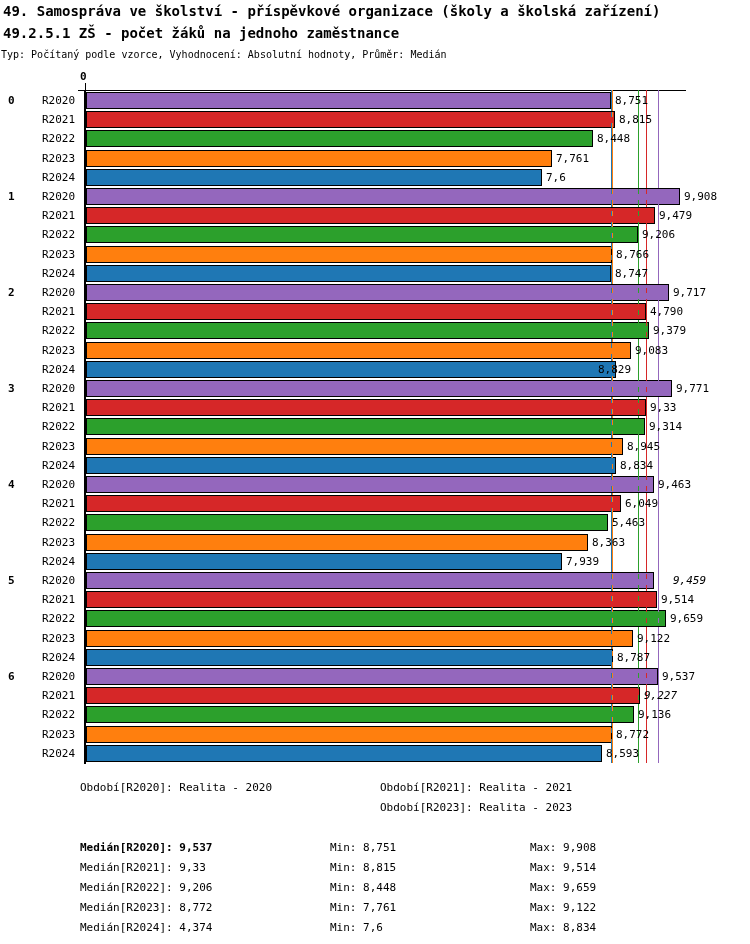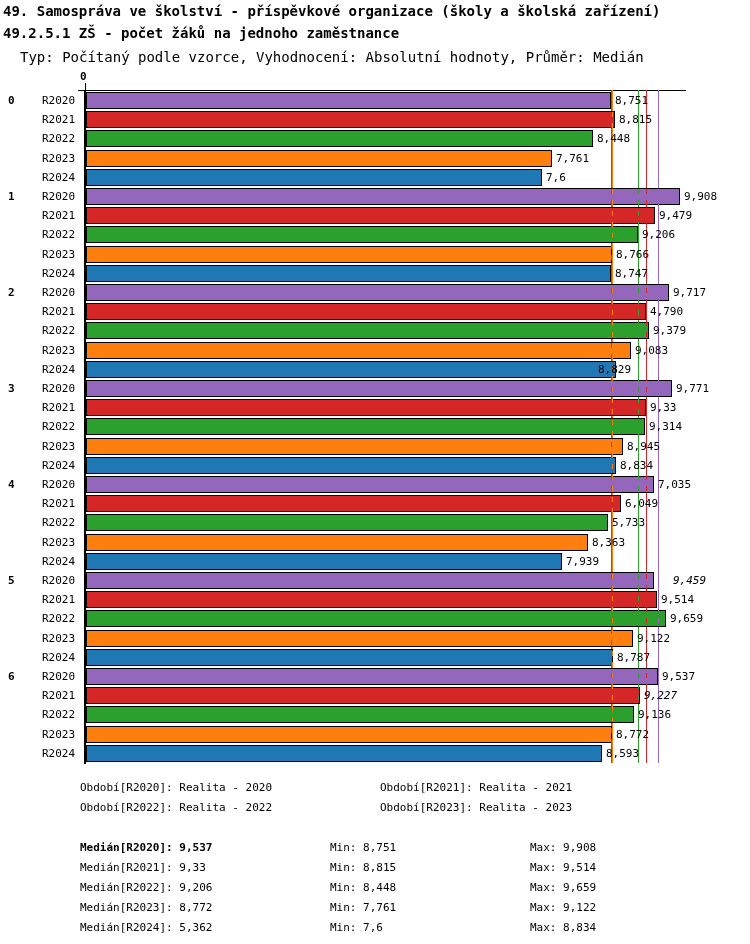--- a/index.html
+++ b/index.html
@@ -1,19 +1,19 @@
 <!DOCTYPE html>
 <html><head>
 <meta charset="utf-8">
 <style>
   html,body{margin:0;padding:0;background:#fff;}
   #screen{position:relative;width:750px;height:944px;background:#ffffff;overflow:hidden;
           font-family:"DejaVu Sans Mono","Liberation Mono",monospace;color:#000;}
   .title-line{position:absolute;left:3px;white-space:pre;font-weight:bold;font-size:14px;}
-  .meta-line{position:absolute;left:20px;white-space:pre;font-size:14px;}
+  .meta-line{position:absolute;left:1px;white-space:pre;font-size:10px;}
   .axis{position:absolute;background:#000;}
   .tick-label{position:absolute;font-size:11px;font-weight:bold;}
   .group-label{position:absolute;font-size:11px;font-weight:bold;width:14px;text-align:left;}
   .row-label{position:absolute;font-size:11px;white-space:pre;}
   .bar{position:absolute;border:1px solid #000;box-sizing:border-box;z-index:2;}
   .value-label{position:absolute;font-size:11px;white-space:pre;z-index:6;}
   .median-solid{position:absolute;width:1px;z-index:1;}
   .median-dash{position:absolute;width:1px;z-index:5;}
   .legend-text{position:absolute;font-size:11px;white-space:pre;height:20px;line-height:20px;}
 </style>
@@ -102,27 +102,27 @@
       <div class="value-label" style="left: 649px; top: 418.4px; height: 17px; line-height: 17px;">9,314</div>
       <div class="row-label" style="left: 42px; top: 437.6px; height: 17px; line-height: 17px;">R2023</div>
       <div class="bar" style="left: 86px; top: 437.6px; width: 537px; height: 17px; background: rgb(255, 127, 14);"></div>
       <div class="value-label" style="left: 627px; top: 437.6px; height: 17px; line-height: 17px;">8,945</div>
       <div class="row-label" style="left: 42px; top: 456.8px; height: 17px; line-height: 17px;">R2024</div>
       <div class="bar" style="left: 86px; top: 456.8px; width: 530px; height: 17px; background: rgb(31, 119, 180);"></div>
       <div class="value-label" style="left: 620px; top: 456.8px; height: 17px; line-height: 17px;">8,834</div>
       <div class="group-label" style="left: 8px; top: 476px; height: 17px; line-height: 17px;">4</div>
       <div class="row-label" style="left: 42px; top: 476px; height: 17px; line-height: 17px;">R2020</div>
       <div class="bar" style="left: 86px; top: 476px; width: 568px; height: 17px; background: rgb(148, 103, 189);"></div>
-      <div class="value-label" style="left: 658px; top: 476px; height: 17px; line-height: 17px;">7,035</div>
+      <div class="value-label" style="left: 658px; top: 476px; height: 17px; line-height: 17px;">9,463</div>
       <div class="row-label" style="left: 42px; top: 495.2px; height: 17px; line-height: 17px;">R2021</div>
       <div class="bar" style="left: 86px; top: 495.2px; width: 535px; height: 17px; background: rgb(214, 39, 40);"></div>
       <div class="value-label" style="left: 625px; top: 495.2px; height: 17px; line-height: 17px;">6,049</div>
       <div class="row-label" style="left: 42px; top: 514.4px; height: 17px; line-height: 17px;">R2022</div>
       <div class="bar" style="left: 86px; top: 514.4px; width: 522px; height: 17px; background: rgb(44, 160, 44);"></div>
-      <div class="value-label" style="left: 612px; top: 514.4px; height: 17px; line-height: 17px;">5,733</div>
+      <div class="value-label" style="left: 612px; top: 514.4px; height: 17px; line-height: 17px;">5,463</div>
       <div class="row-label" style="left: 42px; top: 533.6px; height: 17px; line-height: 17px;">R2023</div>
       <div class="bar" style="left: 86px; top: 533.6px; width: 502px; height: 17px; background: rgb(255, 127, 14);"></div>
       <div class="value-label" style="left: 592px; top: 533.6px; height: 17px; line-height: 17px;">8,363</div>
       <div class="row-label" style="left: 42px; top: 552.8px; height: 17px; line-height: 17px;">R2024</div>
       <div class="bar" style="left: 86px; top: 552.8px; width: 476px; height: 17px; background: rgb(31, 119, 180);"></div>
       <div class="value-label" style="left: 566px; top: 552.8px; height: 17px; line-height: 17px;">7,939</div>
       <div class="group-label" style="left: 8px; top: 572px; height: 17px; line-height: 17px;">5</div>
       <div class="row-label" style="left: 42px; top: 572px; height: 17px; line-height: 17px;">R2020</div>
       <div class="bar" style="left: 86px; top: 572px; width: 568px; height: 17px; background: rgb(148, 103, 189);"></div>
       <div class="value-label" style="left: 673px; top: 572px; height: 17px; line-height: 17px; font-style: italic;">9,459</div>
@@ -151,36 +151,35 @@
       <div class="row-label" style="left: 42px; top: 725.6px; height: 17px; line-height: 17px;">R2023</div>
       <div class="bar" style="left: 86px; top: 725.6px; width: 526px; height: 17px; background: rgb(255, 127, 14);"></div>
       <div class="value-label" style="left: 616px; top: 725.6px; height: 17px; line-height: 17px;">8,772</div>
       <div class="row-label" style="left: 42px; top: 744.8px; height: 17px; line-height: 17px;">R2024</div>
       <div class="bar" style="left: 86px; top: 744.8px; width: 516px; height: 17px; background: rgb(31, 119, 180);"></div>
       <div class="value-label" style="left: 606px; top: 744.8px; height: 17px; line-height: 17px;">8,593</div>
     </div>
 
   <div class="legend-text" style="left:80px;top:778px;">Období[R2020]: Realita - 2020</div>
   <div class="legend-text" style="left:380px;top:778px;">Období[R2021]: Realita - 2021</div>
-  <div class="legend-text" style="left:80px;top:798px;">Období[R2022]: Realita - 2022</div>
   <div class="legend-text" style="left:380px;top:798px;">Období[R2023]: Realita - 2023</div>
 
   <div class="legend-text" style="left:80px;top:838px;font-weight:bold;">Medián[R2020]: 9,537</div>
   <div class="legend-text" style="left:330px;top:838px;">Min: 8,751</div>
   <div class="legend-text" style="left:530px;top:838px;">Max: 9,908</div>
 
   <div class="legend-text" style="left:80px;top:858px;">Medián[R2021]: 9,33</div>
   <div class="legend-text" style="left:330px;top:858px;">Min: 8,815</div>
   <div class="legend-text" style="left:530px;top:858px;">Max: 9,514</div>
 
   <div class="legend-text" style="left:80px;top:878px;">Medián[R2022]: 9,206</div>
   <div class="legend-text" style="left:330px;top:878px;">Min: 8,448</div>
   <div class="legend-text" style="left:530px;top:878px;">Max: 9,659</div>
 
   <div class="legend-text" style="left:80px;top:898px;">Medián[R2023]: 8,772</div>
   <div class="legend-text" style="left:330px;top:898px;">Min: 7,761</div>
   <div class="legend-text" style="left:530px;top:898px;">Max: 9,122</div>
 
-  <div class="legend-text" style="left:80px;top:918px;">Medián[R2024]: 5,362</div>
+  <div class="legend-text" style="left:80px;top:918px;">Medián[R2024]: 4,374</div>
   <div class="legend-text" style="left:330px;top:918px;">Min: 7,6</div>
   <div class="legend-text" style="left:530px;top:918px;">Max: 8,834</div>
 
 </div>
 
 </body></html>

